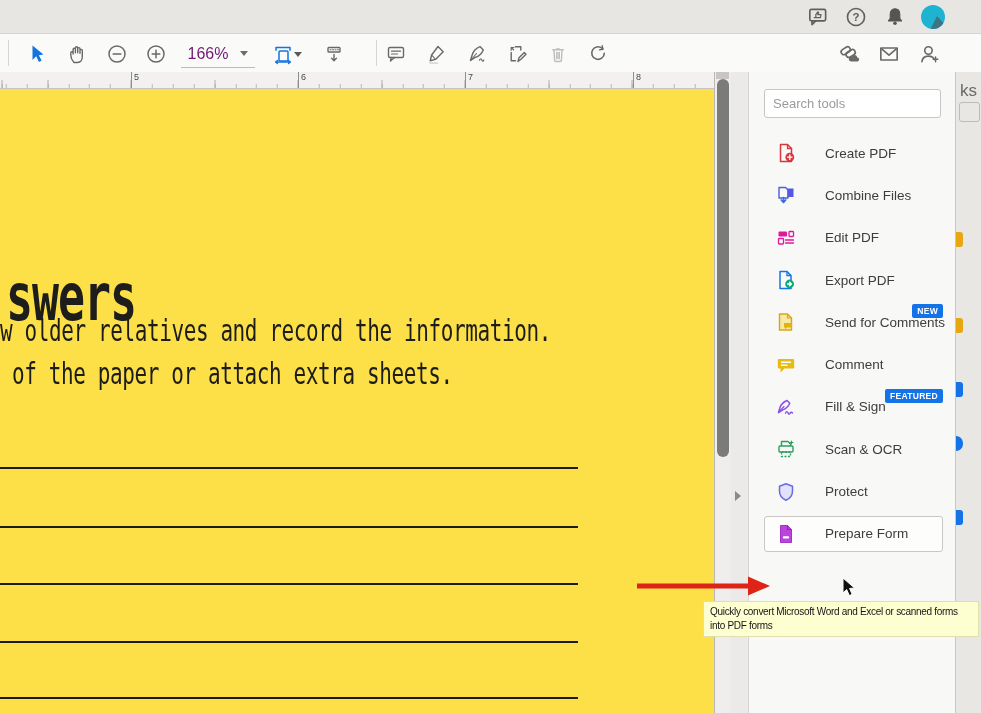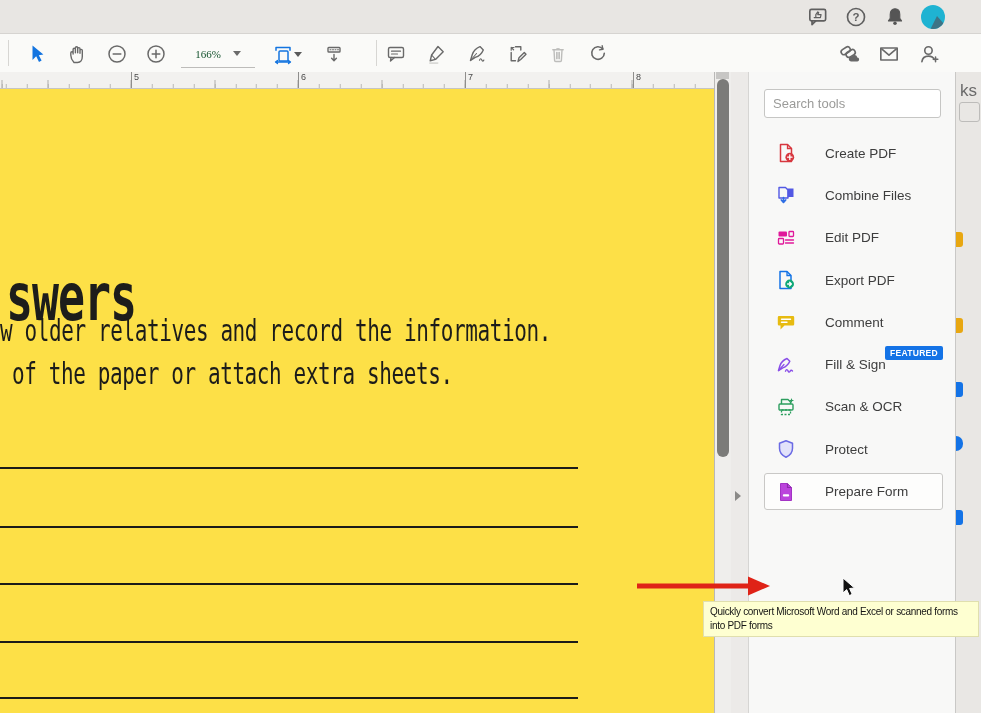--- a/index.html
+++ b/index.html
@@ -7,21 +7,21 @@
     font-family:"Liberation Sans",sans-serif;background:#fff;}
   
   .topstrip{position:absolute;left:0;top:0;width:981px;height:33px;background:#e8e6e3;border-bottom:1px solid #d6d4d1;}
   .topstrip .ic{position:absolute;top:4px;width:26px;height:26px;display:flex;align-items:center;justify-content:center;}
   
   .toolbar{position:absolute;left:0;top:34px;width:981px;height:38px;background:#fafaf8;border-bottom:1px solid #cfcecb;}
   .tb{position:absolute;top:7px;width:26px;height:26px;display:flex;align-items:center;justify-content:center;}
   .tb svg{display:block;}
   .tb-div{position:absolute;top:6px;width:1px;height:26px;background:#d7d6d3;}
   .zoomctl{position:absolute;left:181px;top:6px;width:74px;height:27px;display:flex;align-items:center;justify-content:center;gap:12px;border-bottom:1px solid #bdbcba;}
-  .zoomtxt{font-size:11px;color:#14532d;font-family:Liberation Serif, serif;}
+  .zoomtxt{font-size:16px;color:#701a75;}
   .caret{width:0;height:0;border-left:4px solid transparent;border-right:4px solid transparent;border-top:5px solid #6b6b6b;}
   .caret.blue{border-top-color:#5a5a5a;}
   
   .ruler{position:absolute;left:0;top:72px;width:714px;height:16px;background:#f2f1ef;border-bottom:1px solid #c6c5c3;
     background-image:
       repeating-linear-gradient(90deg,#adacaa 0 1px,transparent 1px 83.5px),
       repeating-linear-gradient(90deg,#b8b7b5 0 1px,transparent 1px 20.875px);
     background-size:100% 8px,100% 4px;
     background-position:47.5px 100%,5.75px 100%;
     background-repeat:repeat-x,repeat-x;}
@@ -280,20 +280,29 @@
         <svg class="ticon" viewBox="0 0 20 20">
           <path d="M4 1.5 h7 l4 4 v13 h-11 z" fill="none" stroke="#1473e6" stroke-width="1.5" stroke-linejoin="round"></path>
           <path d="M11 1.5 v4 h4" fill="none" stroke="#1473e6" stroke-width="1.3"></path>
           <circle cx="13.6" cy="14" r="4.4" fill="#0fa878"></circle>
           <path d="M11.6 14 h3.6 M13.6 12.2 L15.4 14 L13.6 15.8" fill="none" stroke="#fff" stroke-width="1.3" stroke-linecap="round" stroke-linejoin="round"></path>
         </svg>
         <span class="tlabel">Export PDF</span>
       </div>
 
 
+      <div class="tool-row">
+        <span class="badge">NEW</span>
+        <svg class="ticon" viewBox="0 0 20 20">
+          <path d="M3.5 2 h8 l4 4 v12 h-12 z" fill="#f6e9a8" stroke="#d9a514" stroke-width="1.4" stroke-linejoin="round"></path>
+          <path d="M11.5 2 v4 h4" fill="none" stroke="#d9a514" stroke-width="1.2"></path>
+          <path d="M8 11 h8 a0 0 0 0 1 0 0 v4.5 h-5 l-2 2 v-2 h-1 z" fill="#e2b30e"></path>
+        </svg>
+        <span class="tlabel">Send for Comments</span>
+      </div>
 
       <div class="tool-row">
         <svg class="ticon" viewBox="0 0 20 20">
           <path d="M3 4 h14 a1.2 1.2 0 0 1 1.2 1.2 v7 a1.2 1.2 0 0 1 -1.2 1.2 h-8.5 l-4 4 v-4 h-1.5 a1.2 1.2 0 0 1 -1.2 -1.2 v-7 a1.2 1.2 0 0 1 1.2 -1.2 z" fill="#e7bb10"></path>
           <path d="M5.5 7.3 h9 M5.5 10.2 h5.5" stroke="#fff" stroke-width="1.4" stroke-linecap="round"></path>
         </svg>
         <span class="tlabel">Comment</span>
       </div>
 
       <div class="tool-row">

